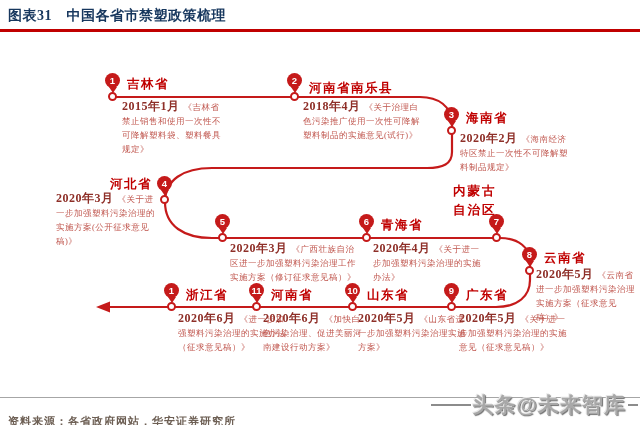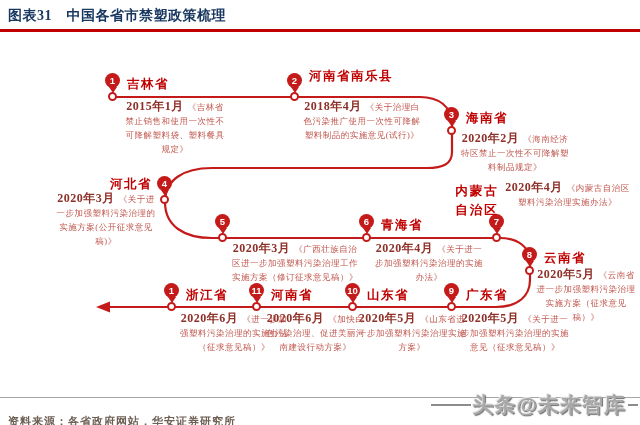--- a/index.html
+++ b/index.html
@@ -1,19 +1,18 @@
 <!DOCTYPE html>
 <html><head>
 <meta charset="utf-8">
 <style>
   html,body{margin:0;padding:0;background:#fff;}
   #canvas{
     position:relative;width:640px;height:425px;background:#fff;overflow:hidden;
     font-family:"Liberation Serif","DejaVu Serif",serif;
-    text-align:center;
   }
   
   .title{
     position:absolute;left:8px;top:7px;font-size:14px;font-weight:bold;
     color:#17375e;letter-spacing:.5px;
   }
   .title-rule{position:absolute;left:0;top:29px;width:640px;height:2.5px;background:#c00000;}
   
   svg.flow{position:absolute;left:0;top:0;}
   
@@ -120,38 +119,37 @@
       <div class="pin-tail"></div>
       <div class="pin-dot"></div>
     </div>
   <div class="marker" style="left:164px;top:283px">
       <div class="pin-circle">1</div>
       <div class="pin-tail"></div>
       <div class="pin-dot"></div>
     </div>
 
   <div class="prov" style="left:127px;top:76px">吉林省</div>
-  <div class="prov" style="left:309px;top:68px">河南省南乐县</div>
+  <div class="prov" style="left:309px;top:80px">河南省南乐县</div>
   <div class="prov" style="left:466px;top:110px">海南省</div>
   <div class="prov" style="left:110px;top:176px">河北省</div>
   <div class="prov" style="left:381px;top:217px">青海省</div>
   <div class="prov wrap" style="left:453px;top:182px;width:48px">内蒙古自治区</div>
   <div class="prov" style="left:544px;top:250px">云南省</div>
   <div class="prov" style="left:466px;top:287px">广东省</div>
   <div class="prov" style="left:367px;top:287px">山东省</div>
   <div class="prov" style="left:271px;top:287px">河南省</div>
   <div class="prov" style="left:186px;top:287px">浙江省</div>
 
   <div class="entry" style="left:122px;top:99px;width:106px"><span class="date">2015年1月</span> <span class="policy">《吉林省禁止销售和使用一次性不可降解塑料袋、塑料餐具规定》</span></div>
   <div class="entry" style="left:303px;top:99px;width:118px"><span class="date">2018年4月</span> <span class="policy">《关于治理白色污染推广使用一次性可降解塑料制品的实施意见(试行)》</span></div>
   <div class="entry" style="left:460px;top:131px;width:110px"><span class="date">2020年2月</span> <span class="policy">《海南经济特区禁止一次性不可降解塑料制品规定》</span></div>
   <div class="entry" style="left:56px;top:191px;width:100px"><span class="date">2020年3月</span> <span class="policy">《关于进一步加强塑料污染治理的实施方案(公开征求意见稿)》</span></div>
   <div class="entry" style="left:230px;top:241px;width:130px"><span class="date">2020年3月</span> <span class="policy">《广西壮族自治区进一步加强塑料污染治理工作实施方案（修订征求意见稿）》</span></div>
   <div class="entry" style="left:373px;top:241px;width:112px"><span class="date">2020年4月</span> <span class="policy">《关于进一步加强塑料污染治理的实施办法》</span></div>
-  <div class="entry" style="left:505px;top:180px;width:125px"><span class="date">2020年4月</span> <span class="policy">《内蒙古自治区塑料污染治理实施办法》</span></div>
   <div class="entry" style="left:536px;top:267px;width:100px"><span class="date">2020年5月</span> <span class="policy">《云南省进一步加强塑料污染治理实施方案（征求意见稿）》</span></div>
   <div class="entry" style="left:459px;top:311px;width:112px"><span class="date">2020年5月</span> <span class="policy">《关于进一步加强塑料污染治理的实施意见（征求意见稿）》</span></div>
   <div class="entry" style="left:358px;top:311px;width:108px"><span class="date">2020年5月</span> <span class="policy">《山东省进一步加强塑料污染治理实施方案》</span></div>
   <div class="entry" style="left:263px;top:311px;width:105px"><span class="date">2020年6月</span> <span class="policy">《加快白色污染治理、促进美丽河南建设行动方案》</span></div>
   <div class="entry" style="left:178px;top:311px;width:112px"><span class="date">2020年6月</span> <span class="policy">《进一步加强塑料污染治理的实施办法（征求意见稿）》</span></div>
 
   <div class="footer-rule"></div>
   <div class="source">资料来源：各省政府网站，华安证券研究所</div>
   <div class="watermark">
     <div class="wline" style="width:40px"></div>

